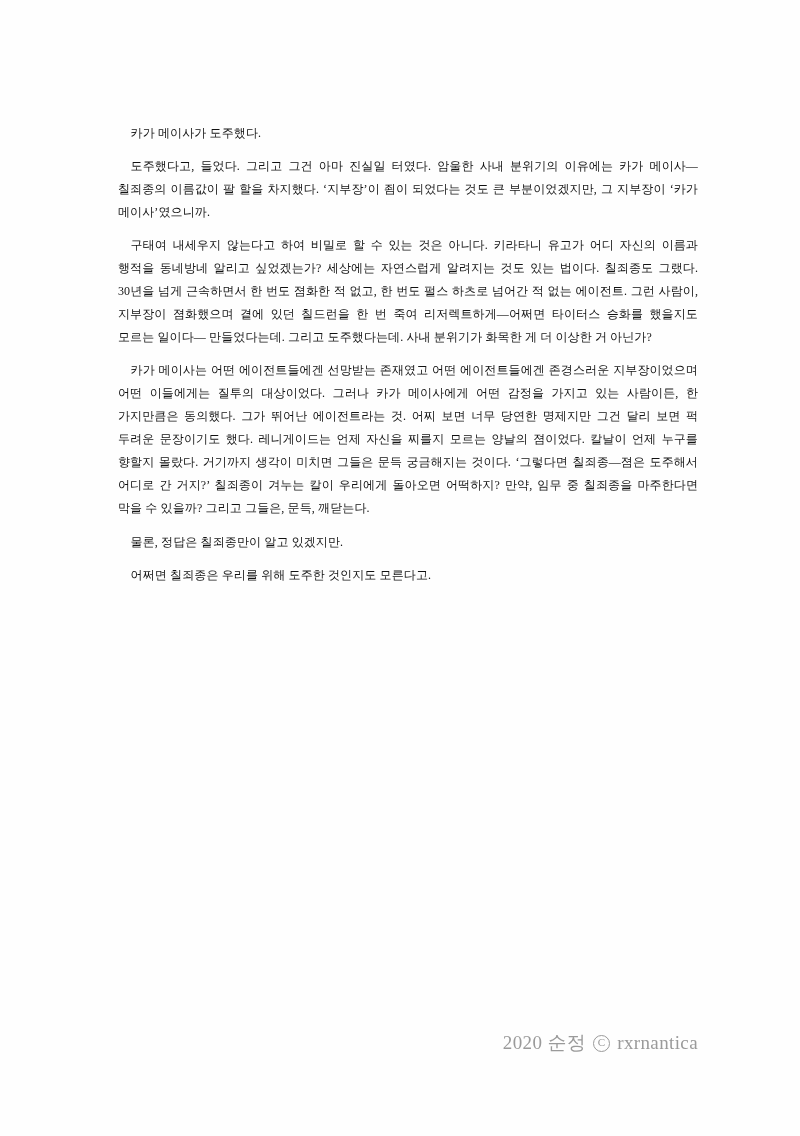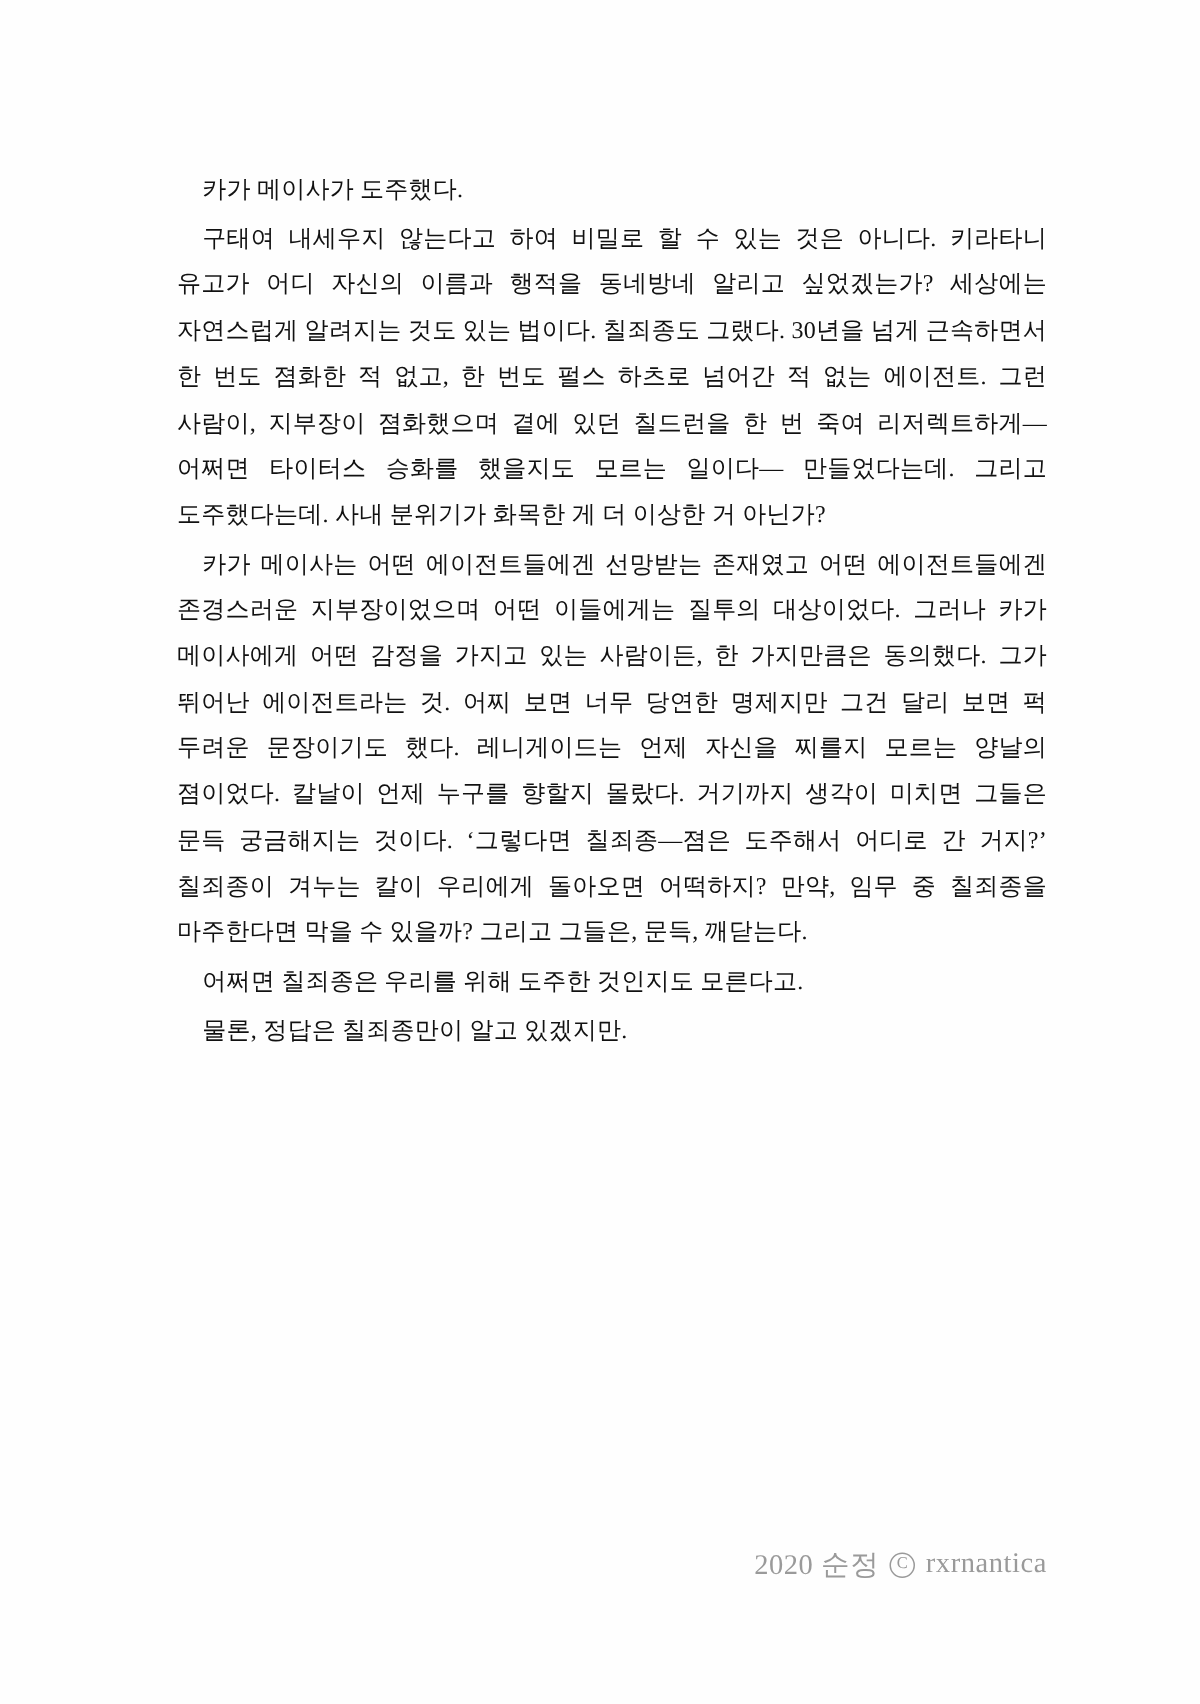--- a/index.html
+++ b/index.html
@@ -23,23 +23,23 @@
     background: #fefefe;
     overflow: hidden;
   }
   .content {
     position: absolute;
     left: 118px;
     top: 112px;
     width: 580px;
   }
   .para {
-    margin: 0 0 0.12em 0;
+    margin: 10px 0 0.12em 0;
     text-indent: 1.05em;
-    font-size: 16px;
+    font-size: 12px;
     line-height: 1.92;
     text-align: justify;
     text-justify: inter-character;
     word-break: keep-all;
     letter-spacing: 0.01em;
     color: #111111;
   }
   .para.last-line-left {
     text-align: left;
   }
@@ -68,24 +68,25 @@
     padding-bottom: 1px;
     box-sizing: border-box;
   }
 </style>
 </head>
 <body>
 
 <div class="page">
   <div class="content">
     <p class="para last-line-left">카가 메이사가 도주했다.</p>
+    <p class="para">도주했다고, 들었다. 그리고 그건 아마 진실일 터였다. 암울한 사내 분위기의 이유에는 카가 메이사—칠죄종의 이름값이 팔 할을 차지했다. ‘지부장’이 죔이 되었다는 것도 큰 부분이었겠지만, 그 지부장이 ‘카가 메이사’였으니까.</p>
     <p class="para">구태여 내세우지 않는다고 하여 비밀로 할 수 있는 것은 아니다. 키라타니 유고가 어디 자신의 이름과 행적을 동네방네 알리고 싶었겠는가? 세상에는 자연스럽게 알려지는 것도 있는 법이다. 칠죄종도 그랬다. 30년을 넘게 근속하면서 한 번도 졈화한 적 없고, 한 번도 펄스 하츠로 넘어간 적 없는 에이전트. 그런 사람이, 지부장이 졈화했으며 곁에 있던 칠드런을 한 번 죽여 리저렉트하게—어쩌면 타이터스 승화를 했을지도 모르는 일이다— 만들었다는데. 그리고 도주했다는데. 사내 분위기가 화목한 게 더 이상한 거 아닌가?</p>
     <p class="para">카가 메이사는 어떤 에이전트들에겐 선망받는 존재였고 어떤 에이전트들에겐 존경스러운 지부장이었으며 어떤 이들에게는 질투의 대상이었다. 그러나 카가 메이사에게 어떤 감정을 가지고 있는 사람이든, 한 가지만큼은 동의했다. 그가 뛰어난 에이전트라는 것. 어찌 보면 너무 당연한 명제지만 그건 달리 보면 퍽 두려운 문장이기도 했다. 레니게이드는 언제 자신을 찌를지 모르는 양날의 졈이었다. 칼날이 언제 누구를 향할지 몰랐다. 거기까지 생각이 미치면 그들은 문득 궁금해지는 것이다. ‘그렇다면 칠죄종—졈은 도주해서 어디로 간 거지?’ 칠죄종이 겨누는 칼이 우리에게 돌아오면 어떡하지? 만약, 임무 중 칠죄종을 마주한다면 막을 수 있을까? 그리고 그들은, 문득, 깨닫는다.</p>
+    <p class="para last-line-left">물론, 정답은 칠죄종만이 알고 있겠지만.</p>
     <p class="para last-line-left">어쩌면 칠죄종은 우리를 위해 도주한 것인지도 모른다고.</p>
-    <p class="para last-line-left">물론, 정답은 칠죄종만이 알고 있겠지만.</p>
   </div>
 
   <div class="footer">
     <span>2020 순정</span>
     <span class="copy">C</span>
     <span>rxrnantica</span>
   </div>
 </div>
 
 </body></html>

